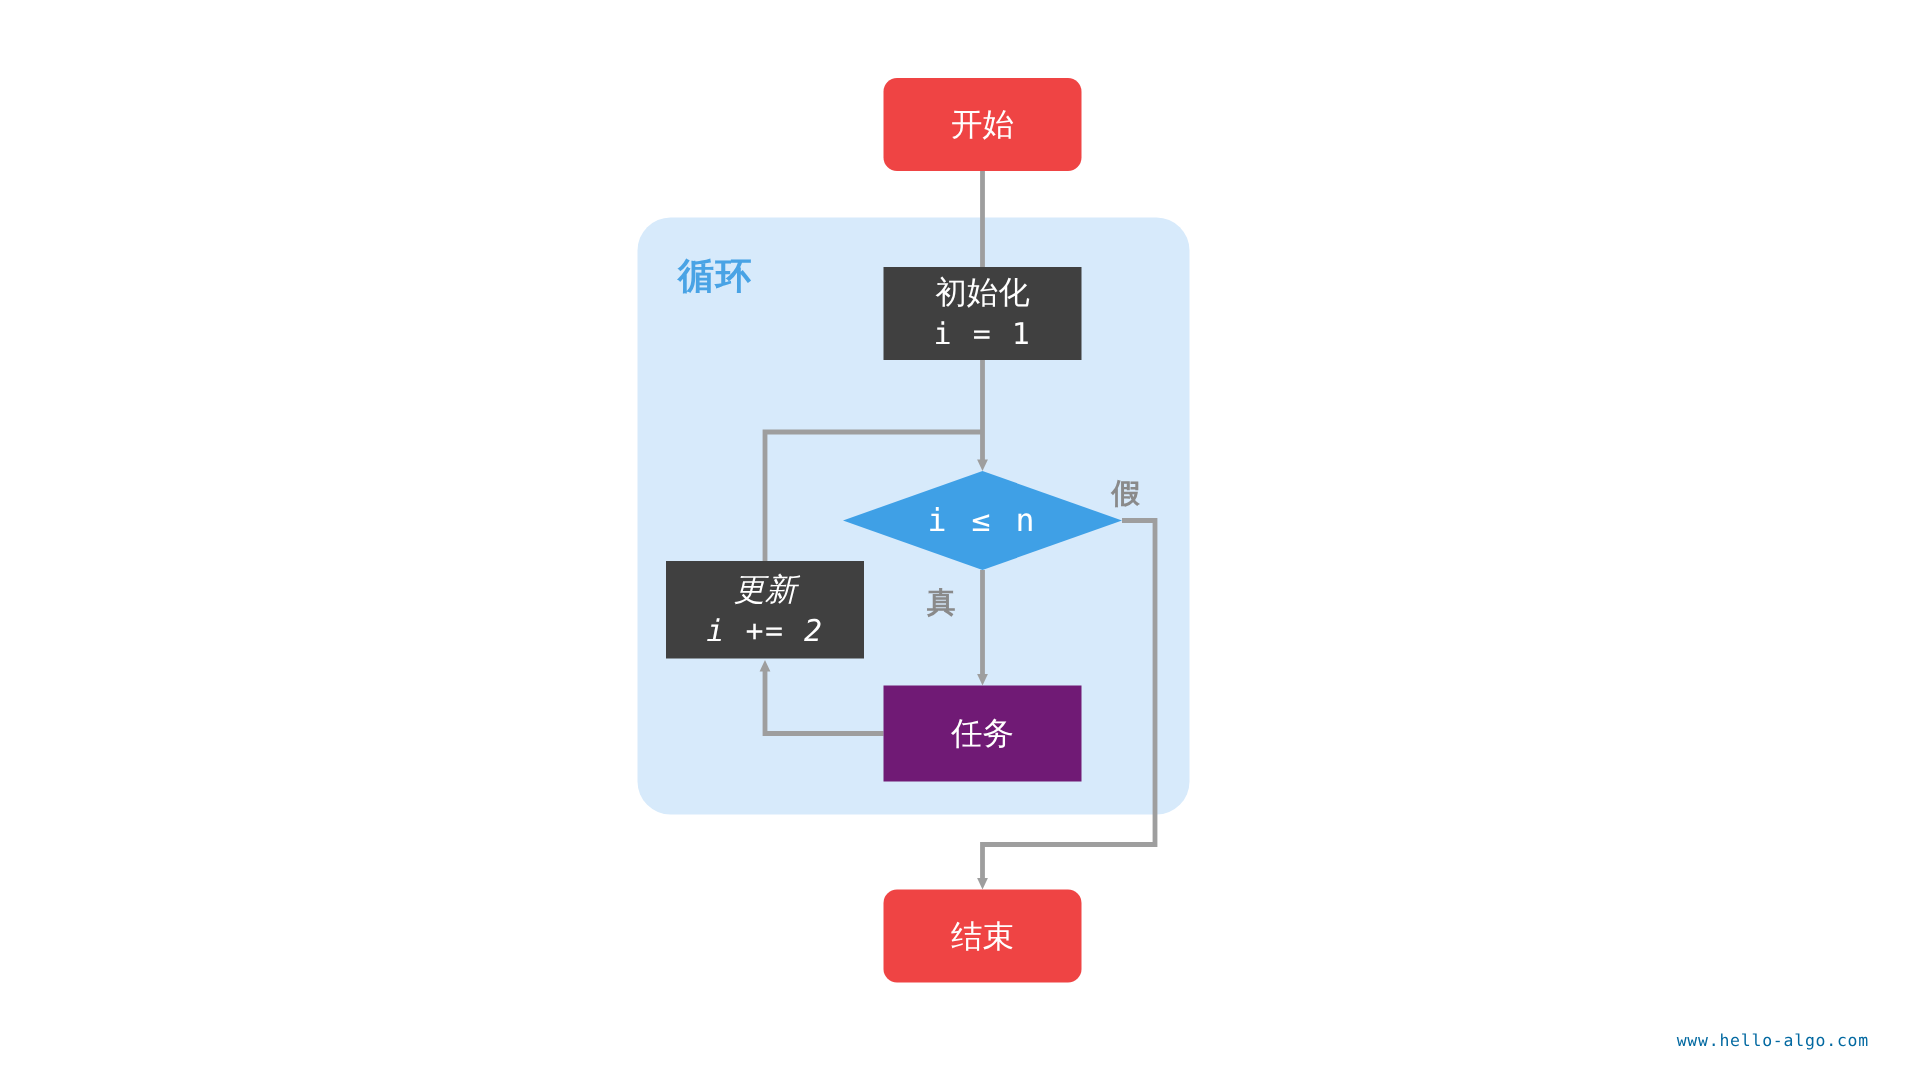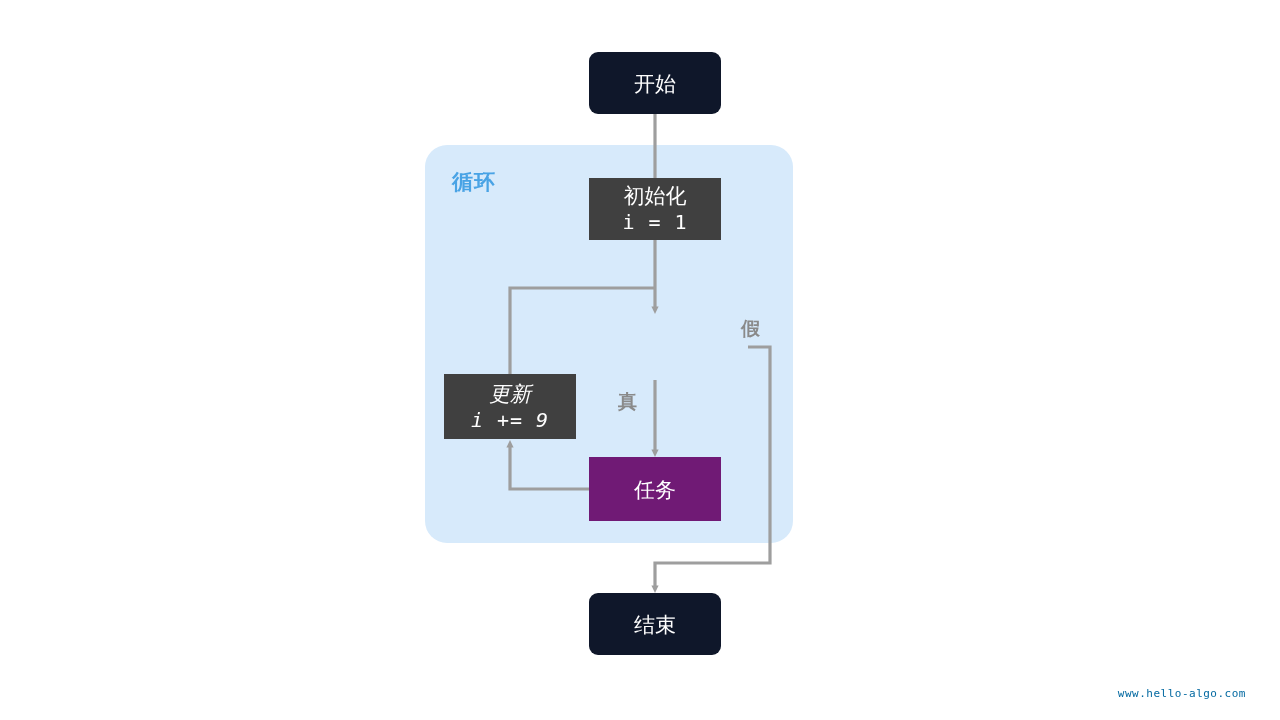--- a/index.html
+++ b/index.html
@@ -34,21 +34,21 @@
     top: 145px;
     width: 368px;
     height: 398px;
     background: #d7eafb;
     border-radius: 22px;
   }
   .loop-label {
     position: absolute;
     left: 452px;
     top: 168px;
-    font-size: 21px;
+    font-size: 24px;
     font-weight: bold;
     color: #49a3e5;
     letter-spacing: 1px;
     white-space: nowrap;
   }
 
   
   .node {
     position: absolute;
     display: flex;
@@ -65,21 +65,21 @@
     line-height: 27px;
   }
   .node .code-line {
     font-family: "DejaVu Sans Mono", "Liberation Mono", monospace;
     font-size: 20px;
     line-height: 27px;
     letter-spacing: 1px;
   }
 
   .terminal {
-    background: #0f172a;
+    background: #ef4444;
     border-radius: 9px;
   }
   .process {
     background: #404040;
   }
   .task {
     background: #701a75;
   }
 
   
@@ -167,27 +167,31 @@
 
   <div class="node terminal" id="node-start">
     <div class="cn-line">开始</div>
   </div>
 
   <div class="node process" id="node-init">
     <div class="cn-line">初始化</div>
     <div class="code-line">i = 1</div>
   </div>
 
+  <div class="decision">
+    <div class="diamond-shape"></div>
+    <div class="diamond-text">i ≤ n</div>
+  </div>
 
   <div class="branch-label" id="label-true">真</div>
   <div class="branch-label" id="label-false">假</div>
 
   <div class="node process" id="node-update">
     <div class="cn-line">更新</div>
-    <div class="code-line">i += 9</div>
+    <div class="code-line">i += 2</div>
   </div>
 
   <div class="node task" id="node-task">
     <div class="cn-line">任务</div>
   </div>
 
   <div class="node terminal" id="node-end">
     <div class="cn-line">结束</div>
   </div>
 

